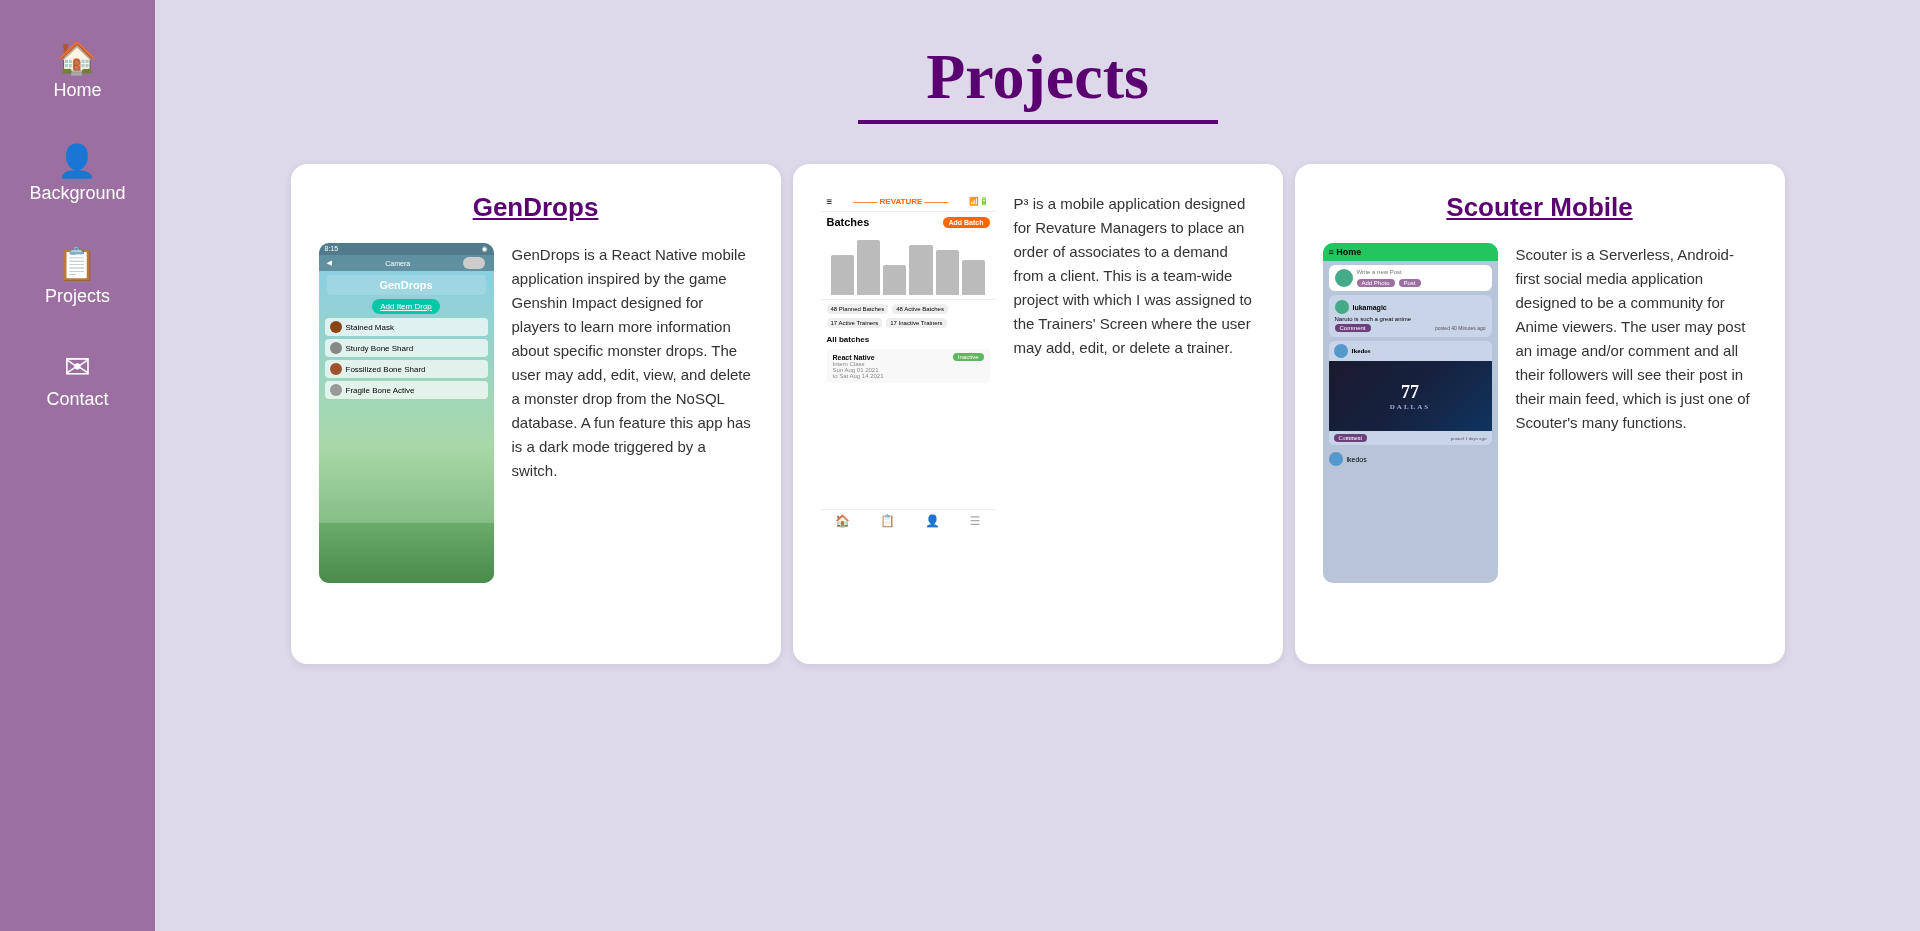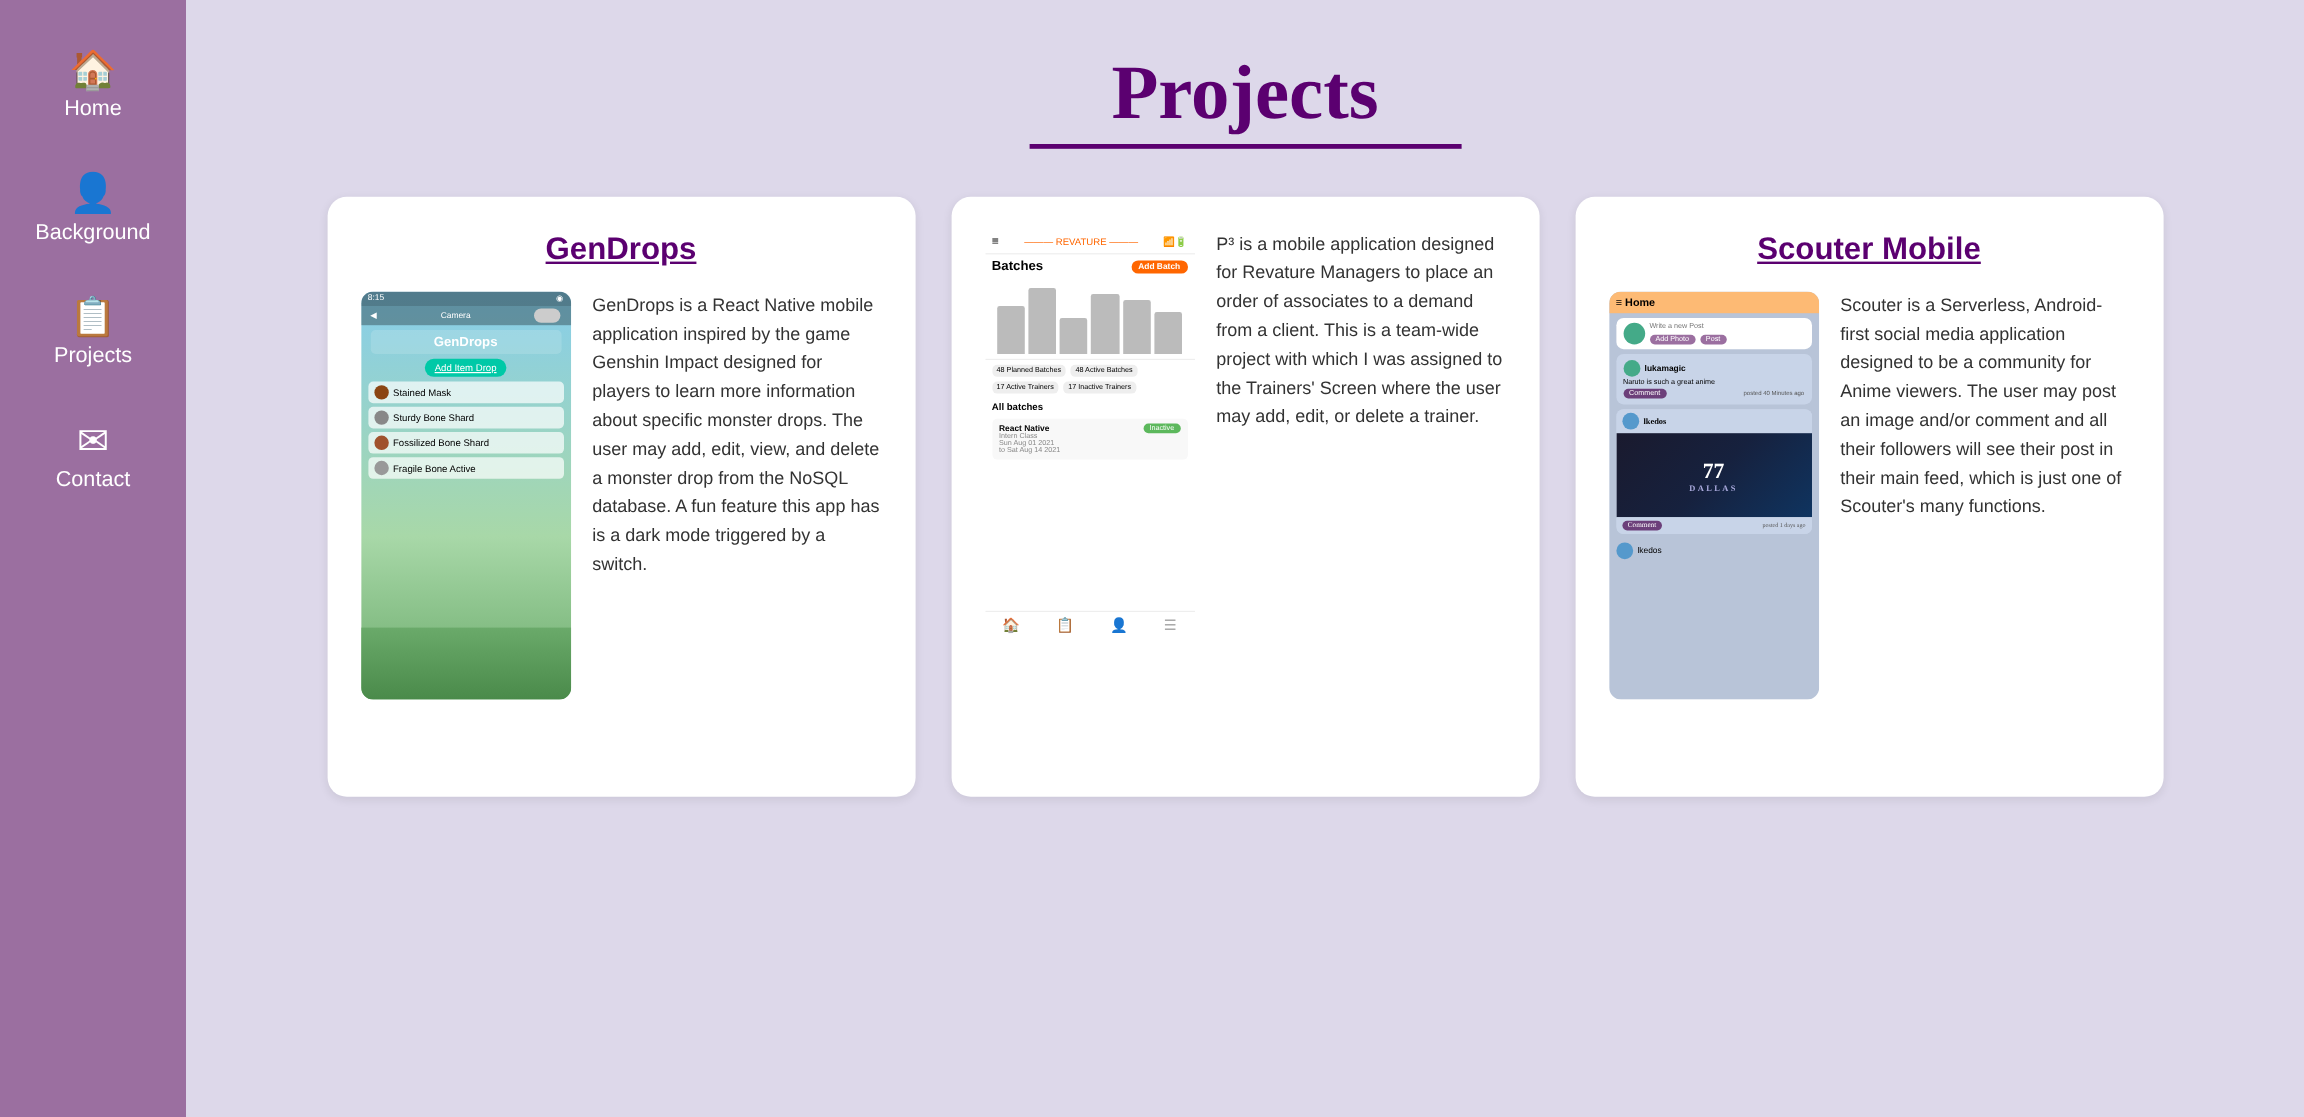--- a/index.html
+++ b/index.html
@@ -68,21 +68,21 @@
     #page-title-container .title-underline {
       width: 360px;
       height: 4px;
       background: #5b0070;
       margin: 6px auto 0;
     }
 
     
     .cards-row {
       display: flex;
-      gap: 30px;
+      gap: 12px;
       justify-content: center;
     }
 
     .project-card {
       background: white;
       border-radius: 16px;
       padding: 28px 28px 28px 28px;
       width: 490px;
       min-height: 500px;
       box-shadow: 0 2px 8px rgba(0,0,0,0.08);
@@ -298,21 +298,21 @@
     .scouter-screen {
       width: 100%;
       height: 100%;
       background: #b8c4d8;
       position: relative;
       font-size: 7px;
       overflow: hidden;
     }
 
     .sc-header {
-      background: #fdba74;
+      background: #22c55e;
       padding: 4px 6px;
       font-size: 9px;
       font-weight: bold;
     }
 
     .sc-post-input {
       background: white;
       margin: 4px 6px;
       border-radius: 6px;
       padding: 4px 6px;
@@ -485,21 +485,21 @@
       </div>
     </div>
 
     <div class="project-card">
       <div class="card-body">
         <div class="card-screenshot">
           <div class="personnel-screen">
             <div class="pp-header">
               <span style="font-size:10px;">≡</span>
               <div style="text-align:center;">
-                <div style="color:#f60;font-weight:normal;font-size:8px;line-height:1;">——— REVATURE ———</div>
+                <div style="color:#f60;font-weight:bold;font-size:8px;line-height:1;">——— REVATURE ———</div>
               </div>
               <span style="font-size:8px;">📶🔋</span>
             </div>
             <div class="pp-batches-title">
               <span>Batches</span>
               <div class="pp-add-btn">Add Batch</div>
             </div>
             <div class="pp-chart">
               <div style="display:flex;align-items:flex-end;gap:3px;width:100%;padding:0 4px;">
                 <div class="pp-bar" style="height:40px;background:#bbb;"></div>

